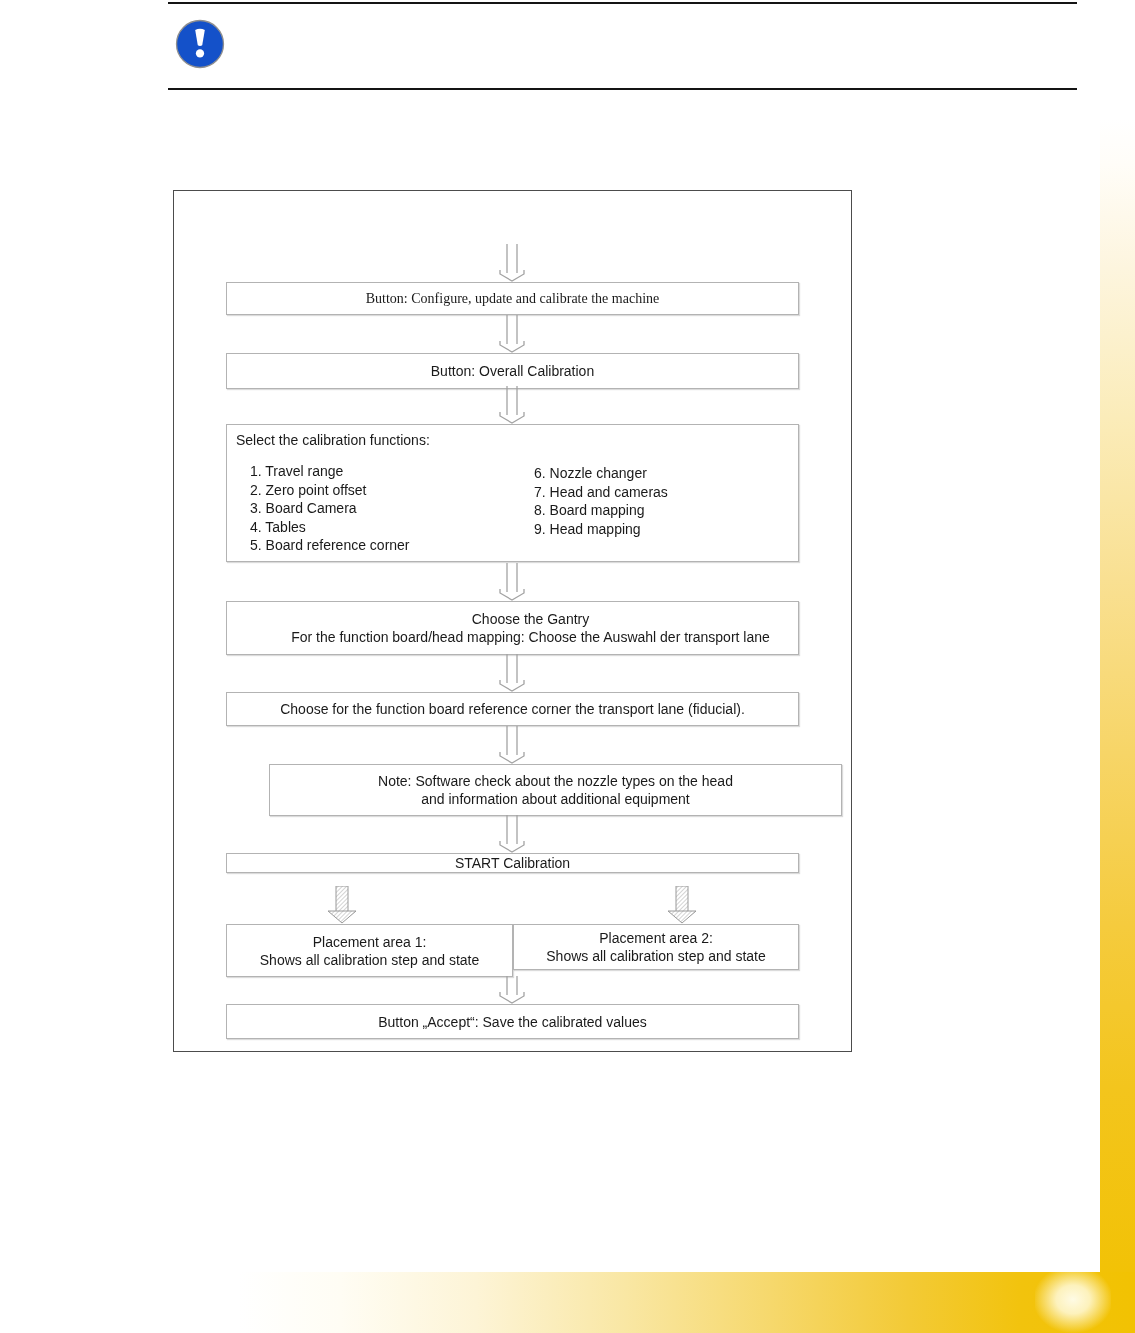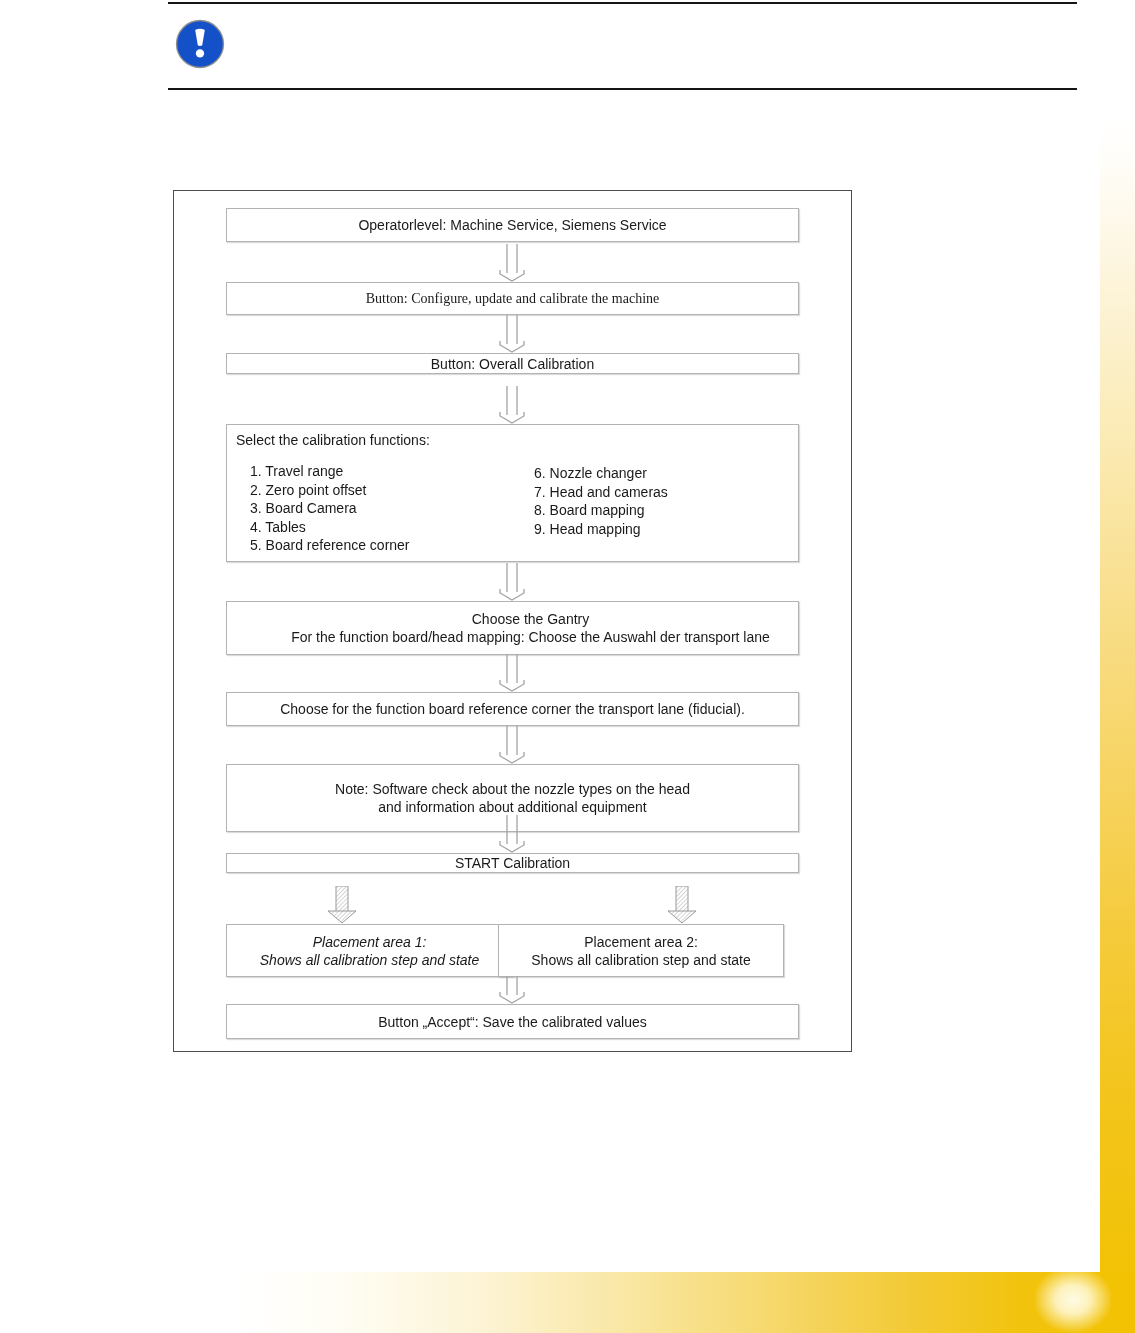--- a/index.html
+++ b/index.html
@@ -65,23 +65,20 @@
   <svg class="notice-icon" viewBox="-26 -26 52 52">
     <circle cx="0" cy="0" r="24.4" fill="#1451c9" stroke="#8f8f8f" stroke-width="1.4"></circle>
     <path d="M -5,-14.6 C -1.8,-16.2 1.8,-16.2 5,-14.6 L 2.3,1.2 C 0.9,2.2 -0.9,2.2 -2.3,1.2 Z" fill="#ffffff"></path>
     <circle cx="0" cy="9.8" r="4.3" fill="#ffffff"></circle>
   </svg>
 
   <div class="rule rule-bottom"></div>
 
   <div class="diagram-frame">
 
-    <div class="fbox" style="top:17px; height:34px;">
-      <div>Operatorlevel: Machine Service, Siemens Service</div>
-    </div>
 
     <svg class="flow-arrow" style="top:53px;" width="26" height="38">
       <g stroke="#a3a3a3" stroke-width="1.3" fill="none">
         <line x1="8" y1="0" x2="8" y2="29"></line>
           <line x1="18" y1="0" x2="18" y2="29"></line>
         <polyline points="1,26 1,30 13,37 25,30 25,26"></polyline>
       </g>
     </svg>
 
     <div class="fbox" style="top:91px; height:33px;font-family:Liberation Serif, serif;">
@@ -89,21 +86,21 @@
     </div>
 
     <svg class="flow-arrow" style="top:124px;" width="26" height="38">
       <g stroke="#a3a3a3" stroke-width="1.3" fill="none">
         <line x1="8" y1="0" x2="8" y2="29"></line>
           <line x1="18" y1="0" x2="18" y2="29"></line>
         <polyline points="1,26 1,30 13,37 25,30 25,26"></polyline>
       </g>
     </svg>
 
-    <div class="fbox" style="top:162px; height:21px;">
+    <div class="fbox" style="top:162px; height:36px;">
       <div>Button: Overall Calibration</div>
     </div>
 
     <svg class="flow-arrow" style="top:195px;" width="26" height="38">
       <g stroke="#a3a3a3" stroke-width="1.3" fill="none">
         <line x1="8" y1="0" x2="8" y2="29"></line>
           <line x1="18" y1="0" x2="18" y2="29"></line>
         <polyline points="1,26 1,30 13,37 25,30 25,26"></polyline>
       </g>
     </svg>
@@ -151,21 +148,21 @@
     </div>
 
     <svg class="flow-arrow" style="top:535px;" width="26" height="38">
       <g stroke="#a3a3a3" stroke-width="1.3" fill="none">
         <line x1="8" y1="0" x2="8" y2="29"></line>
           <line x1="18" y1="0" x2="18" y2="29"></line>
         <polyline points="1,26 1,30 13,37 25,30 25,26"></polyline>
       </g>
     </svg>
 
-    <div class="fbox" style="top:573px; height:68px;">
+    <div class="fbox" style="top:573px; height:52px;margin-left:43px;">
       <div>Note: Software check about the nozzle types on the head</div>
       <div>and information about additional equipment</div>
     </div>
 
     <svg class="flow-arrow" style="top:624px;" width="26" height="38">
       <g stroke="#a3a3a3" stroke-width="1.3" fill="none">
         <line x1="8" y1="0" x2="8" y2="29"></line>
           <line x1="18" y1="0" x2="18" y2="29"></line>
         <polyline points="1,26 1,30 13,37 25,30 25,26"></polyline>
       </g>
@@ -190,25 +187,25 @@
       <defs>
         <pattern id="hatch2" width="3" height="3" patternUnits="userSpaceOnUse" patternTransform="rotate(45)">
           <rect width="3" height="3" fill="#ffffff"></rect>
           <line x1="0" y1="0" x2="0" y2="3" stroke="#a8a8a8" stroke-width="1"></line>
         </pattern>
       </defs>
       <rect x="11" y="0" width="12" height="26" fill="url(#hatch2)" stroke="#9a9a9a" stroke-width="1"></rect>
       <polygon points="3,25 31,25 17,37" fill="url(#hatch2)" stroke="#9a9a9a" stroke-width="1"></polygon>
     </svg>
 
-    <div class="fbox" style="left:52px; width:287px; top:733px; height:53px;font-style:italic;">
+    <div class="fbox" style="left:52px; width:287px; top:733px; height:53px;">
       <div>Placement area 1:</div>
       <div>Shows all calibration step and state</div>
     </div>
-    <div class="fbox" style="left:324px; width:286px; top:733px; height:53px;">
+    <div class="fbox" style="left:339px; width:286px; top:733px; height:46px;">
       <div>Placement area 2:</div>
       <div>Shows all calibration step and state</div>
     </div>
 
     <svg class="flow-arrow" style="top:785px;" width="26" height="28">
       <g stroke="#a3a3a3" stroke-width="1.3" fill="none">
         <line x1="8" y1="0" x2="8" y2="19"></line>
           <line x1="18" y1="0" x2="18" y2="19"></line>
         <polyline points="1,16 1,20 13,27 25,20 25,16"></polyline>
       </g>

